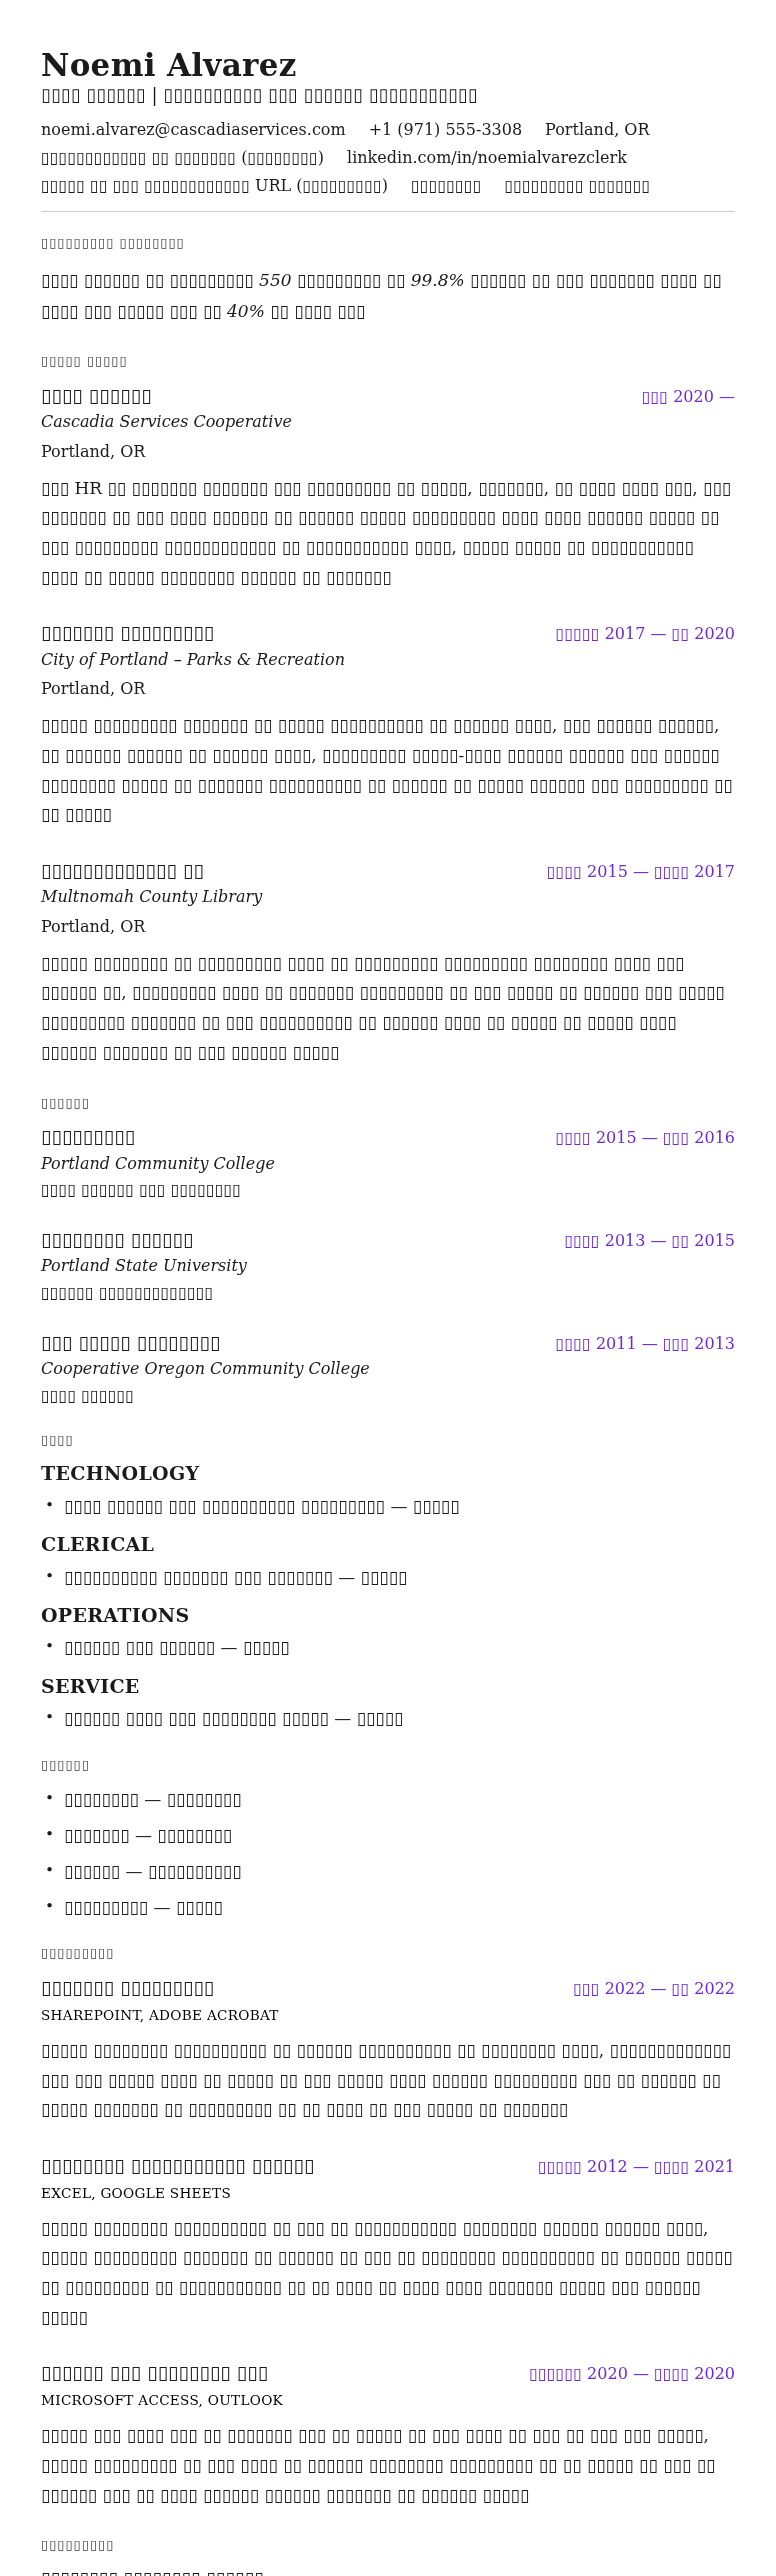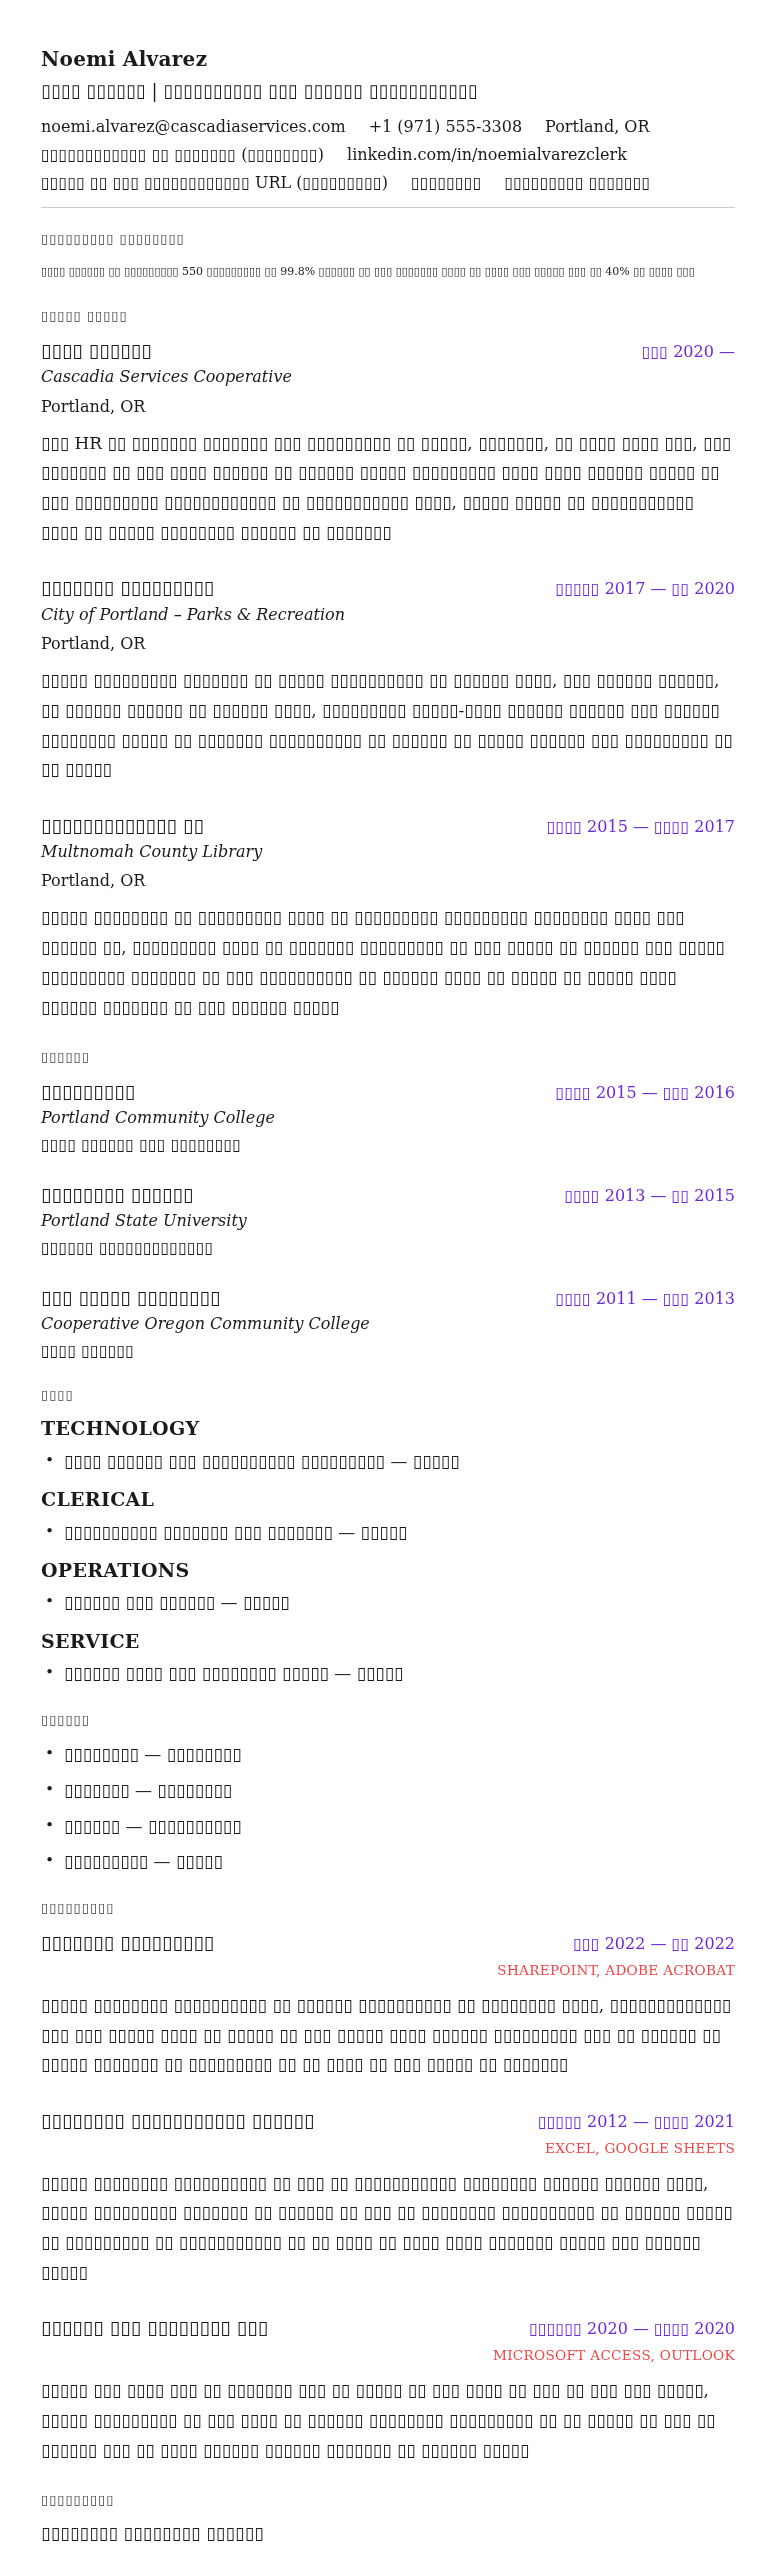--- a/index.html
+++ b/index.html
@@ -5,52 +5,52 @@
   * { box-sizing: border-box; margin: 0; padding: 0; }
   html, body { background: #ffffff; }
   body {
     width: 776px; height: 2576px; overflow: hidden;
     color: #1b1b1b;
     font-family: "DejaVu Serif", "Liberation Serif", "DejaVu Sans", serif;
     font-size: 17px;
   }
   .page { padding: 48px 41px 26px 41px; }
 
-  .name { font-size: 20px; line-height: 1.15; font-weight: bold; letter-spacing: 0.3px; margin-bottom: 9px; }
+  .name { font-size: 31px; line-height: 1.15; font-weight: bold; letter-spacing: 0.3px; }
   .subtitle { font-size: 18px; margin-bottom: 15.5px; }
 
   .contact-row { display: flex; align-items: center; gap: 23px; font-size: 16px; margin-bottom: 9px; }
   .contact-row span { white-space: nowrap; }
 
   .divider { border: none; border-top: 1.3px solid #cccccc; margin: 15.5px 0 23px 0; }
 
   .section { margin-bottom: 27px; }
   .section-label { font-size: 13px; color: #3c3c3c; letter-spacing: 1px; margin-bottom: 15.5px; font-weight: normal; }
 
-  .summary-text { font-size: 11px; line-height: 1.8; }
+  .summary-text { font-size: 17px; line-height: 1.8; font-style: italic; }
 
   .entry { margin-bottom: 28.5px; }
   .entry:last-child { margin-bottom: 0; }
   .entry-head { display: flex; justify-content: space-between; align-items: baseline; gap: 15.5px; }
   .entry-title { font-size: 19px; font-weight: normal; }
   .entry-date { font-size: 16px; color: #6d28d9; white-space: nowrap; }
   .entry-company { font-size: 16px; margin-top: 6.5px; font-style: italic; }
   .entry-location { font-size: 16px; margin-top: 10.4px; }
   .entry-desc { font-size: 17px; line-height: 1.75; margin-top: 13px; }
   .edu-note { font-size: 16px; margin-top: 7.8px; }
 
   ul { list-style: none; }
   li { position: relative; padding-left: 23px; font-size: 17px; line-height: 1.35; margin-bottom: 13px; }
   li::before { content: "\2022"; position: absolute; left: 3.9px; top: 0; font-size: 15.5px; }
 
   .skill-cat { margin-bottom: 15.5px; }
   .skill-cat-title { font-size: 19px; font-weight: bold; letter-spacing: 0.3px; margin-bottom: 10.4px; }
   .skill-cat ul li { margin-bottom: 3.9px; }
 
-  .tech-line { font-size: 13.6px; letter-spacing: 0.3px; color: #ef4444; margin-top: 9px; text-align: right; }
+  .tech-line { font-size: 13.6px; letter-spacing: 0.3px; color: #000000; margin-top: 9px; }
 
   .cert-name { font-size: 17.5px; }
 </style>
 </head>
 <body>
 
 <div class="page">
 
   <header>
     <h1 class="name">Noemi Alvarez</h1>

